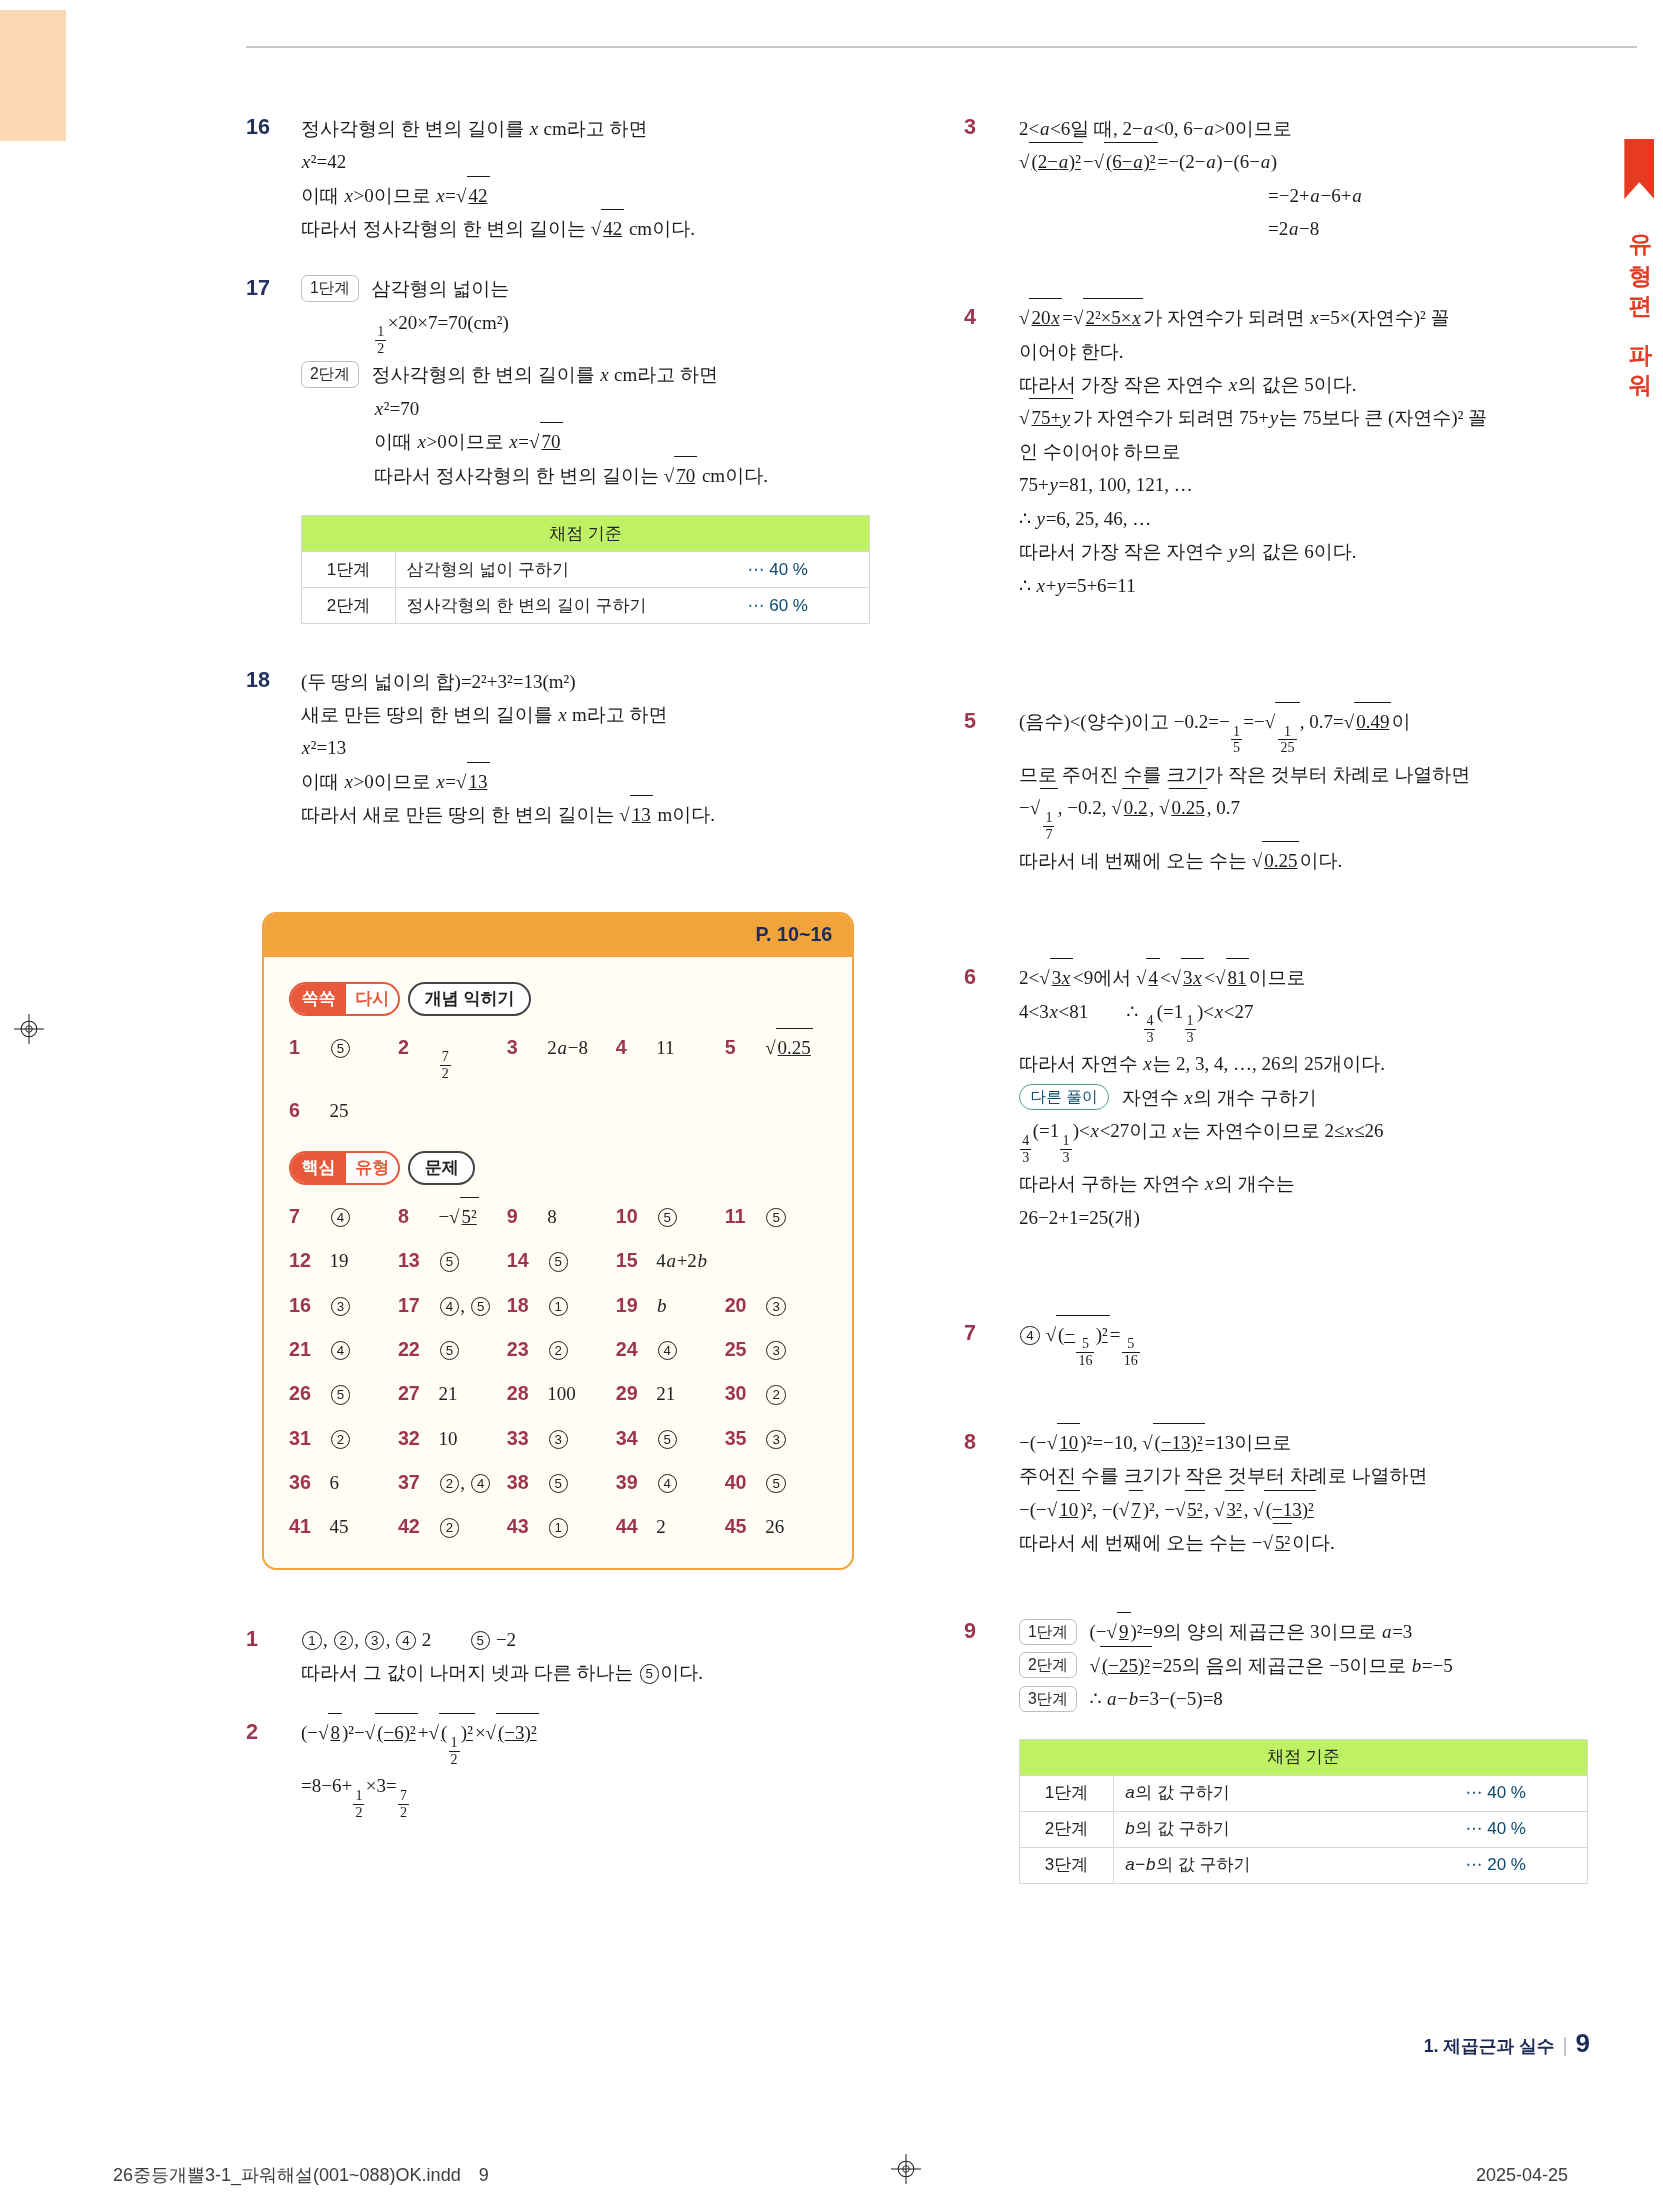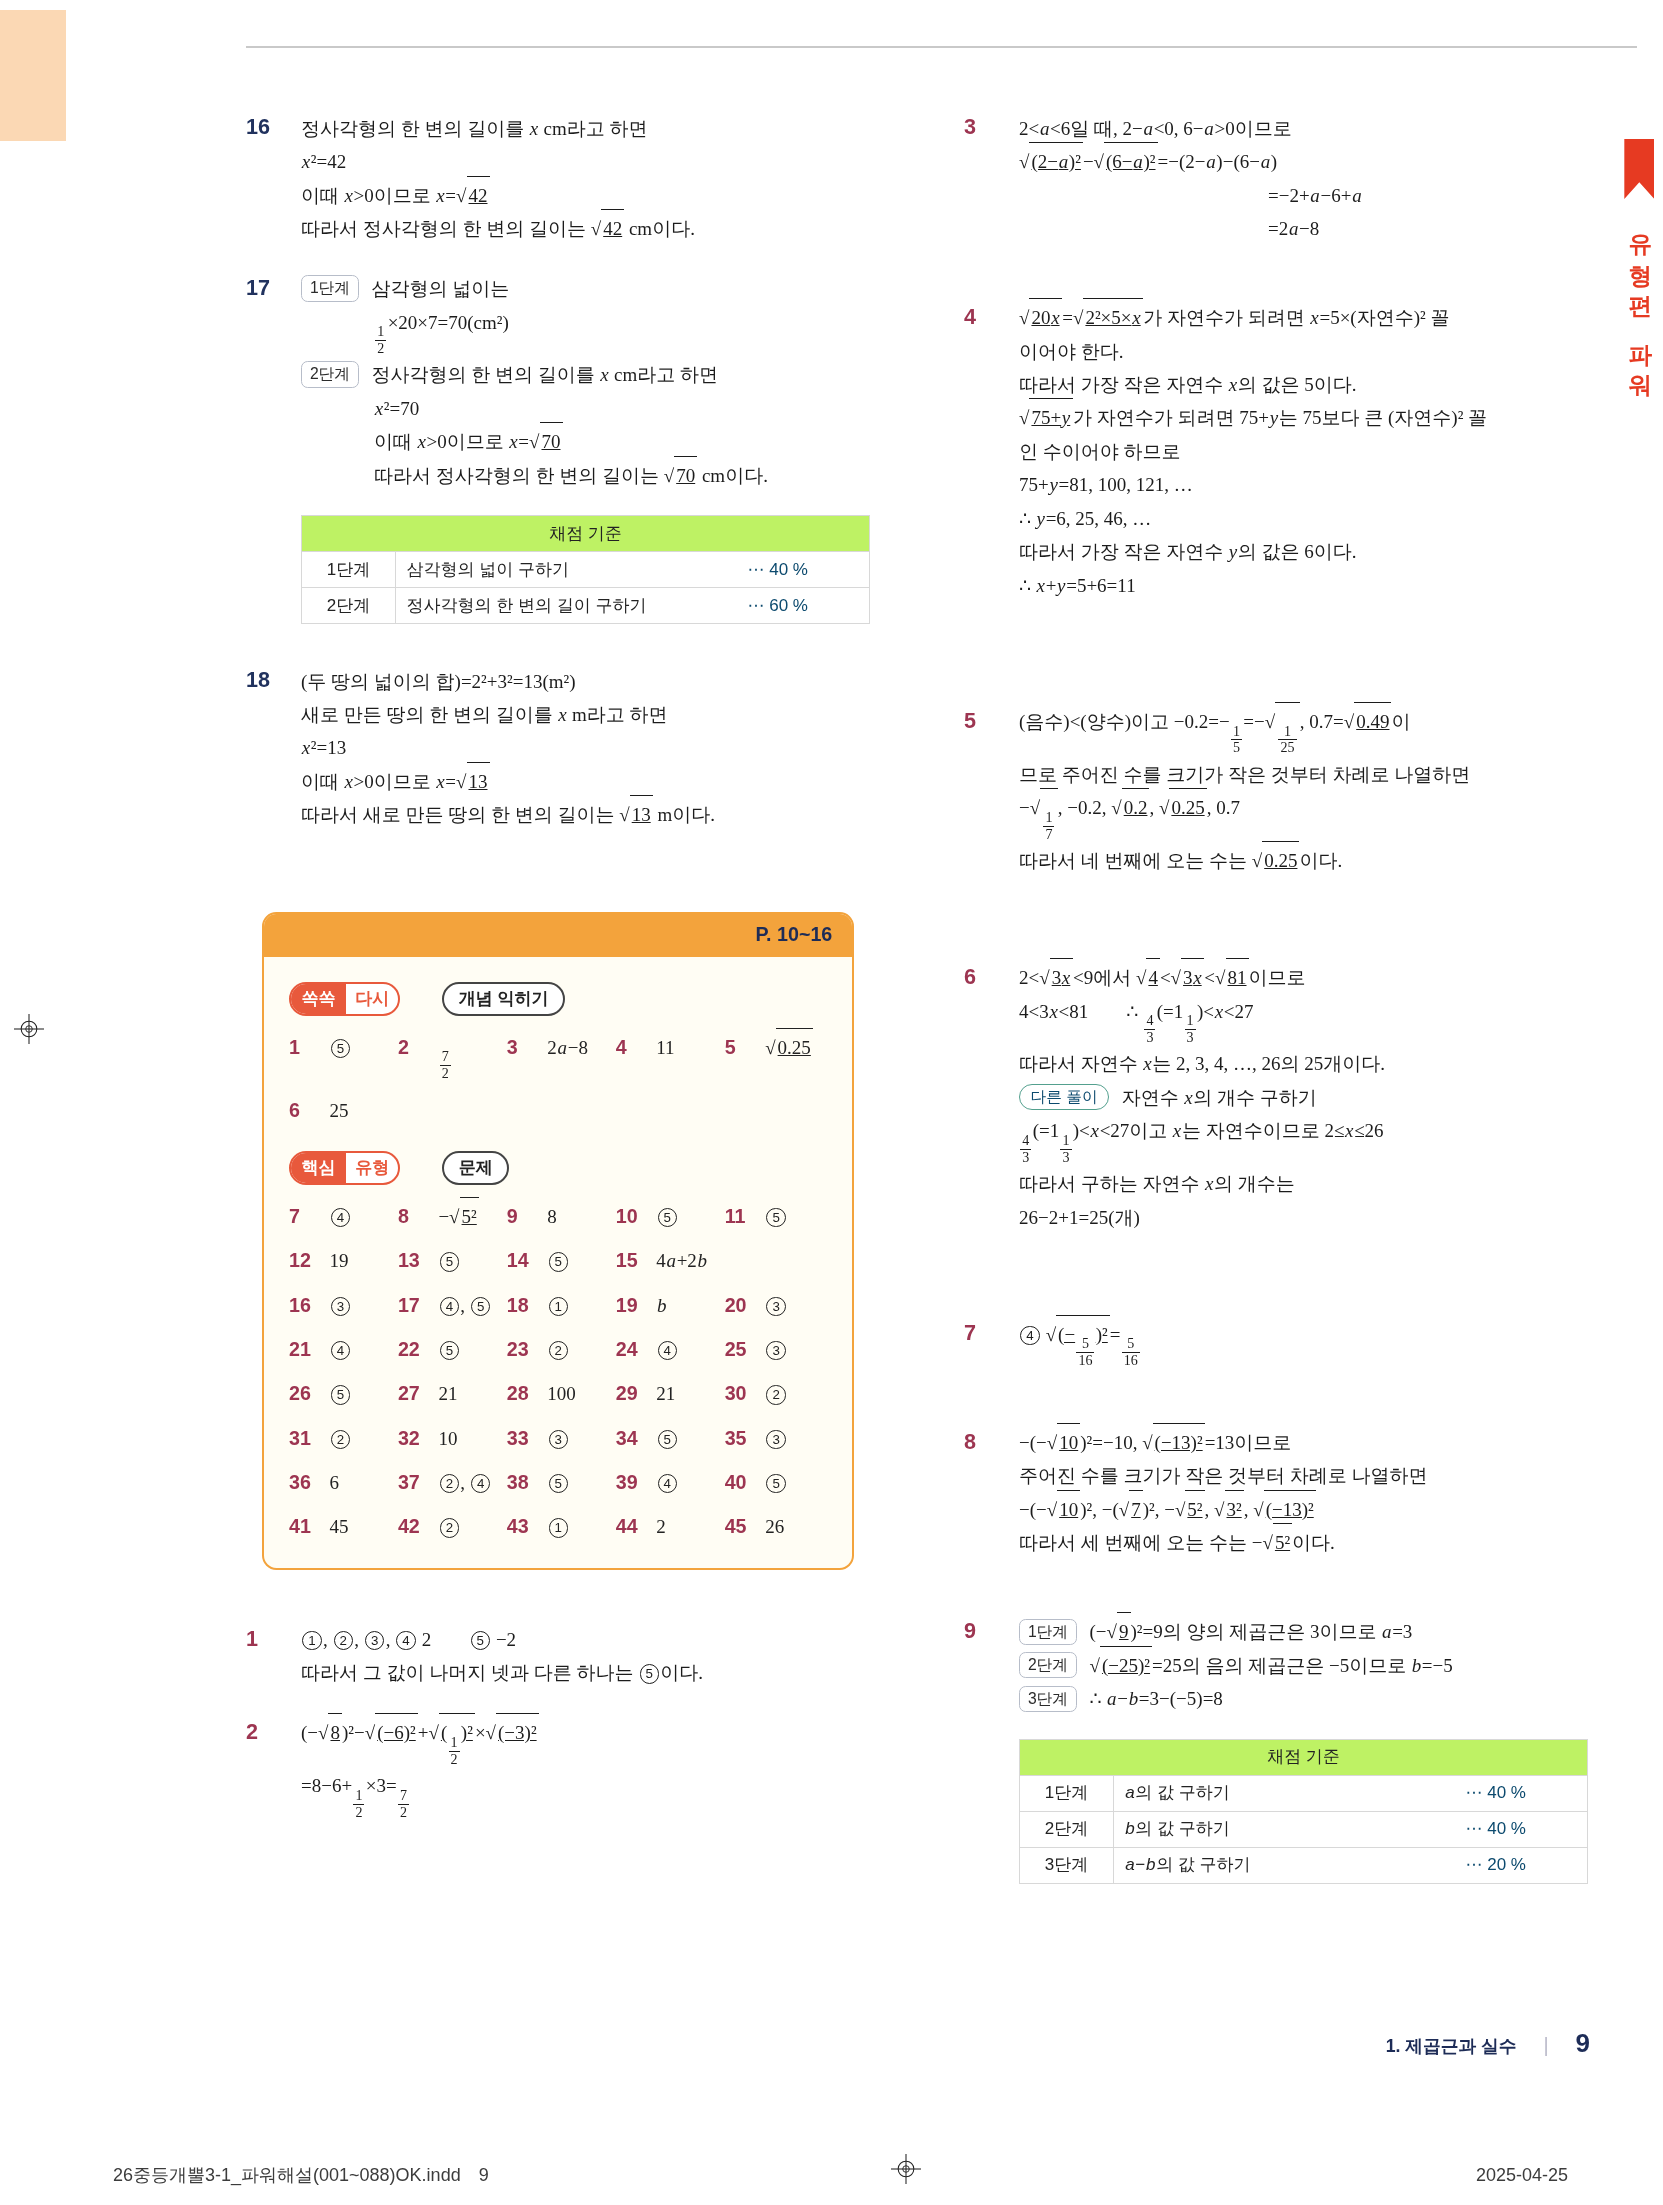--- a/index.html
+++ b/index.html
@@ -53,36 +53,36 @@
   .grade td{border:1.3px solid #d8d8d8;padding:4.6px 10.5px;}
   .gs{text-align:center;width:72px;}
   .gd{border-right:none !important;}
   .gp{border-left:none !important;text-align:left;width:111px;white-space:nowrap;color:#0c4a6e;}
 
   
   .ansbox{border:2.6px solid #f3a33c;border-radius:14.4px;background:#fffdf4;margin:77px 16px 51px;overflow:hidden;}
   .ansbox-head{background:#f3a33c;padding:5.9px 19.7px 7.2px;text-align:right;font-family:"Liberation Sans",sans-serif;
                font-weight:700;font-size:19.7px;color:#1d2c57;}
   .ansbox-body{padding:19.7px 25px 26px;}
-  .badges{margin:5.2px 0 17px;display:flex;align-items:center;gap:34px;}
+  .badges{margin:5.2px 0 17px;display:flex;align-items:center;}
   .badges.b2{margin-top:25px;}
   .pill{display:inline-flex;border-radius:655px;overflow:hidden;border:2px solid #e8593c;
         font-family:"Liberation Sans",sans-serif;font-size:17px;font-weight:700;background:#fff;}
   .pill .pl{background:#e8593c;color:#fff;padding:2px 10.5px;}
   .pill .pr{color:#e8593c;padding:2px 9.2px;}
   .opill{display:inline-block;border:2px solid #444;border-radius:655px;padding:2px 14.4px;color:#222;
          font-weight:700;font-family:"Liberation Sans",sans-serif;font-size:17px;margin-left:7.9px;background:#fff;}
   .agrid{display:grid;grid-template-columns:repeat(5,1fr);row-gap:14.4px;column-gap:6.6px;}
   .aitem{display:flex;gap:10.5px;align-items:baseline;}
   .an{font-family:"Liberation Sans",sans-serif;font-weight:700;color:#9d3551;min-width:30px;font-size:19.7px;}
   .av{color:#222;}
   .tgrid > div.aitem:nth-of-type(9){grid-column:span 2;}
 
   
-  .page-footer{position:absolute;right:73px;top:2024px;display:flex;align-items:baseline;gap:27px;
+  .page-footer{position:absolute;right:73px;top:2024px;display:flex;align-items:baseline;gap:8px;
                font-family:"Liberation Sans",sans-serif;}
   .page-footer .sec{font-size:17.7px;font-weight:700;color:#1d2c57;}
   .page-footer .bar{color:#b9b9c9;font-size:19.7px;}
   .page-footer .pno{font-size:26px;font-weight:700;color:#1d2c57;}
   .print-line{position:absolute;left:113px;right:95px;top:2162px;display:flex;justify-content:space-between;
               font-family:"Liberation Sans",sans-serif;font-size:18px;color:#3c3c3c;}
 </style>
 </head>
 <body>
 

